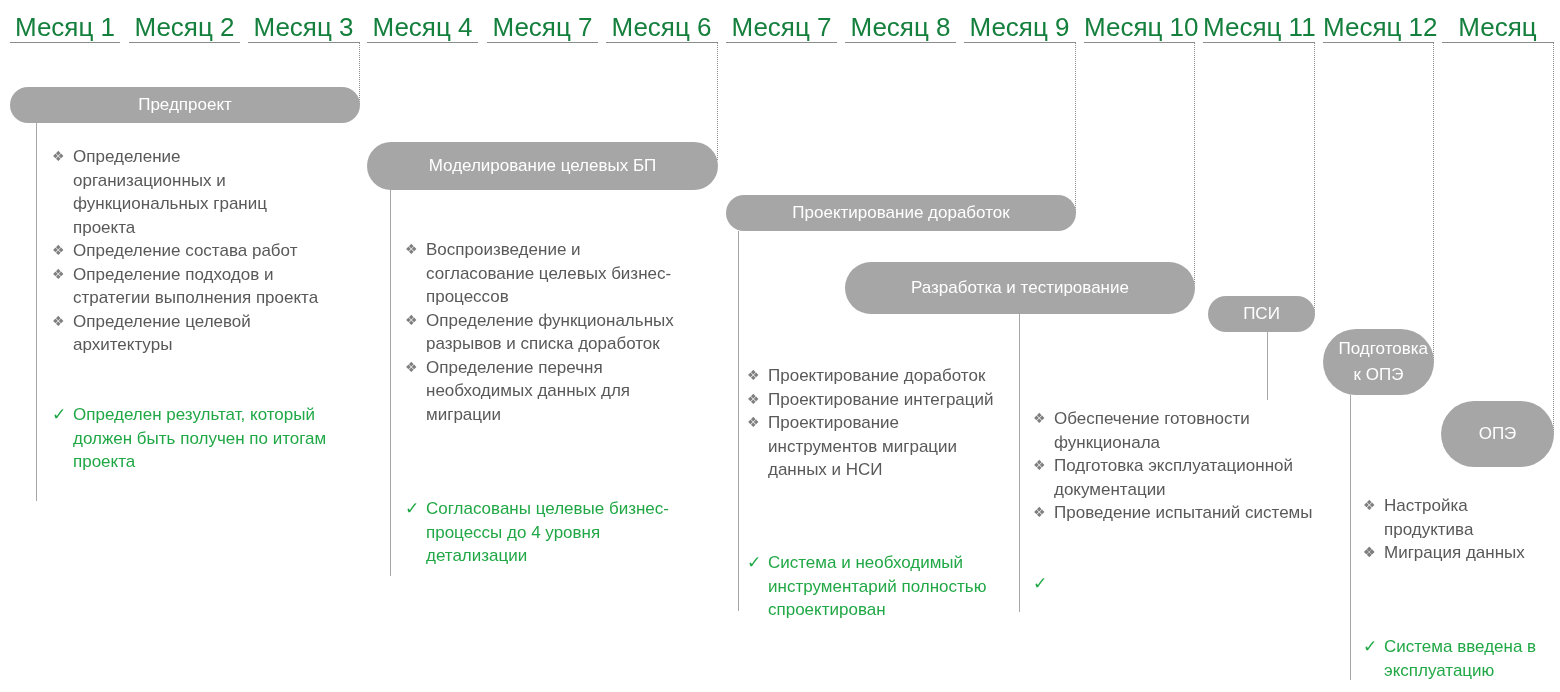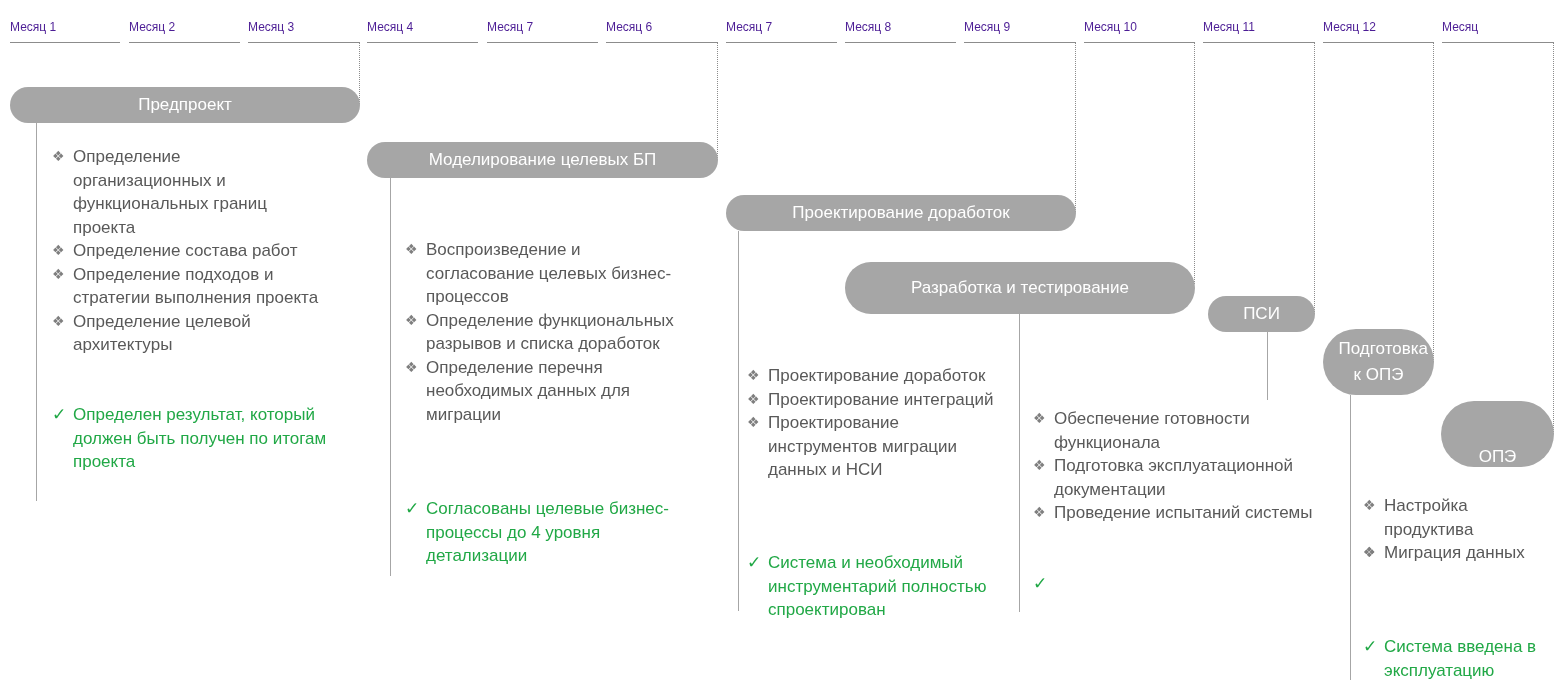--- a/index.html
+++ b/index.html
@@ -1,19 +1,19 @@
 <!DOCTYPE html>
 <html><head>
 <meta charset="utf-8">
 <style>
   html, body { margin:0; padding:0; background:#ffffff; }
   body { width:1560px; height:692px; position:relative; overflow:hidden;
          font-family:"Liberation Sans", sans-serif; color:#595959; }
-  .month { position:absolute; top:14px; height:28px; text-align:left; font-size:12px;
-           color:#4c1d95; border-bottom:1.5px solid #8c8c8c; line-height:26px; white-space:nowrap; }
+  .month { position:absolute; top:14px; height:28px; text-align:center; font-size:26px;
+           color:#15803d; border-bottom:1.5px solid #8c8c8c; line-height:26px; white-space:nowrap; }
   .vdash { position:absolute; width:0; border-left:1px dotted #8c8c8c; }
   .pill { position:absolute; background:#a6a6a6; color:#ffffff; font-size:17px;
           display:flex; align-items:center; justify-content:center; text-align:center;
           border-radius:999px; line-height:20px; }
   .vline { position:absolute; width:0; border-left:1px solid #a6a6a6; }
   .list { position:absolute; font-size:17px; line-height:23.5px; margin:0; padding:0; list-style:none; color:#595959; }
   .list li { position:relative; padding-left:21px; }
   .list li .b { position:absolute; left:0; top:0; font-size:14px; color:#7f7f7f; }
   .result { position:absolute; font-size:17px; line-height:23.5px; color:#21a846; padding-left:21px; }
   .result .chk { position:absolute; left:0; top:0; }
@@ -52,21 +52,21 @@
 <ul class="list" style="left:52px;top:145px;width:270px">
   <li><span class="b">❖</span><span>Определение организационных и функциональных границ проекта</span></li>
   <li><span class="b">❖</span><span>Определение состава работ</span></li>
   <li><span class="b">❖</span><span>Определение подходов и стратегии выполнения проекта</span></li>
   <li><span class="b">❖</span><span>Определение целевой архитектуры</span></li>
 </ul>
 <div class="result" style="left:52px;top:403px;width:265px">
   <span class="chk">✓</span><span>Определен результат, который должен быть получен по итогам проекта</span>
 </div>
 
-<div class="pill" style="left:367px;top:142px;width:351px;height:36px">
+<div class="pill" style="left:367px;top:142px;width:351px;height:48px">
   <span>Моделирование целевых БП</span>
 </div>
 <div class="vline" style="left:390px;top:178px;height:398px"></div>
 <ul class="list" style="left:405px;top:238px;width:280px">
   <li><span class="b">❖</span><span>Воспроизведение и согласование целевых бизнес-процессов</span></li>
   <li><span class="b">❖</span><span>Определение функциональных разрывов и списка доработок</span></li>
   <li><span class="b">❖</span><span>Определение перечня необходимых данных для миграции</span></li>
 </ul>
 <div class="result" style="left:405px;top:497px;width:260px">
   <span class="chk">✓</span><span>Согласованы целевые бизнес-процессы до 4 уровня детализации</span>
@@ -109,15 +109,15 @@
 <div class="vline" style="left:1350px;top:395px;height:285px"></div>
 <ul class="list" style="left:1363px;top:494px;width:195px">
   <li><span class="b">❖</span><span>Настройка продуктива</span></li>
   <li><span class="b">❖</span></li>
   <li><span class="b">❖</span><span>Миграция данных</span></li>
 </ul>
 <div class="result" style="left:1363px;top:635px;width:180px">
   <span class="chk">✓</span><span>Система введена в эксплуатацию</span>
 </div>
 
-<div class="pill" style="left:1441px;top:401px;width:113px;height:66px;border-radius:33px;align-items:flex-end;">
+<div class="pill" style="left:1441px;top:401px;width:113px;height:66px;border-radius:33px;">
   <span>ОПЭ</span>
 </div>
 
 </body></html>

